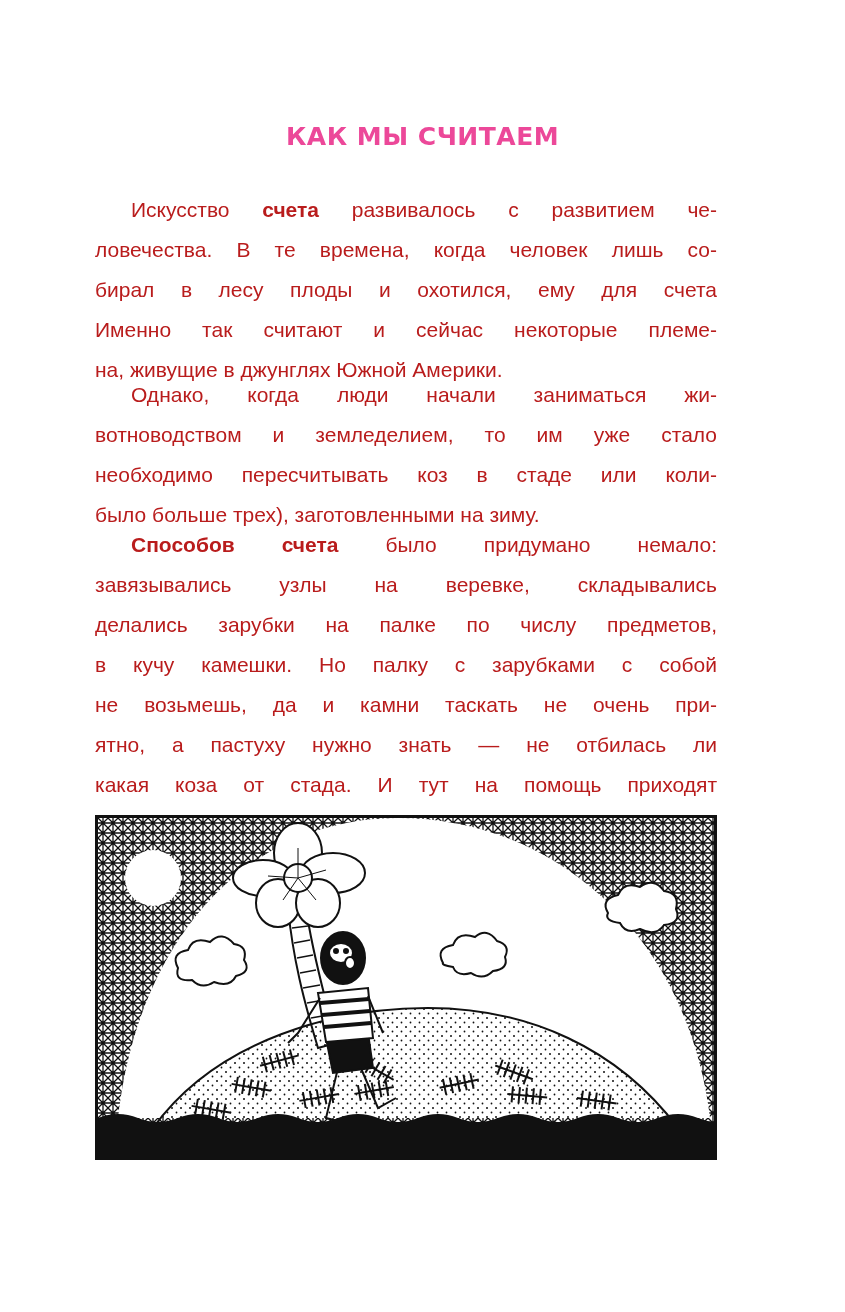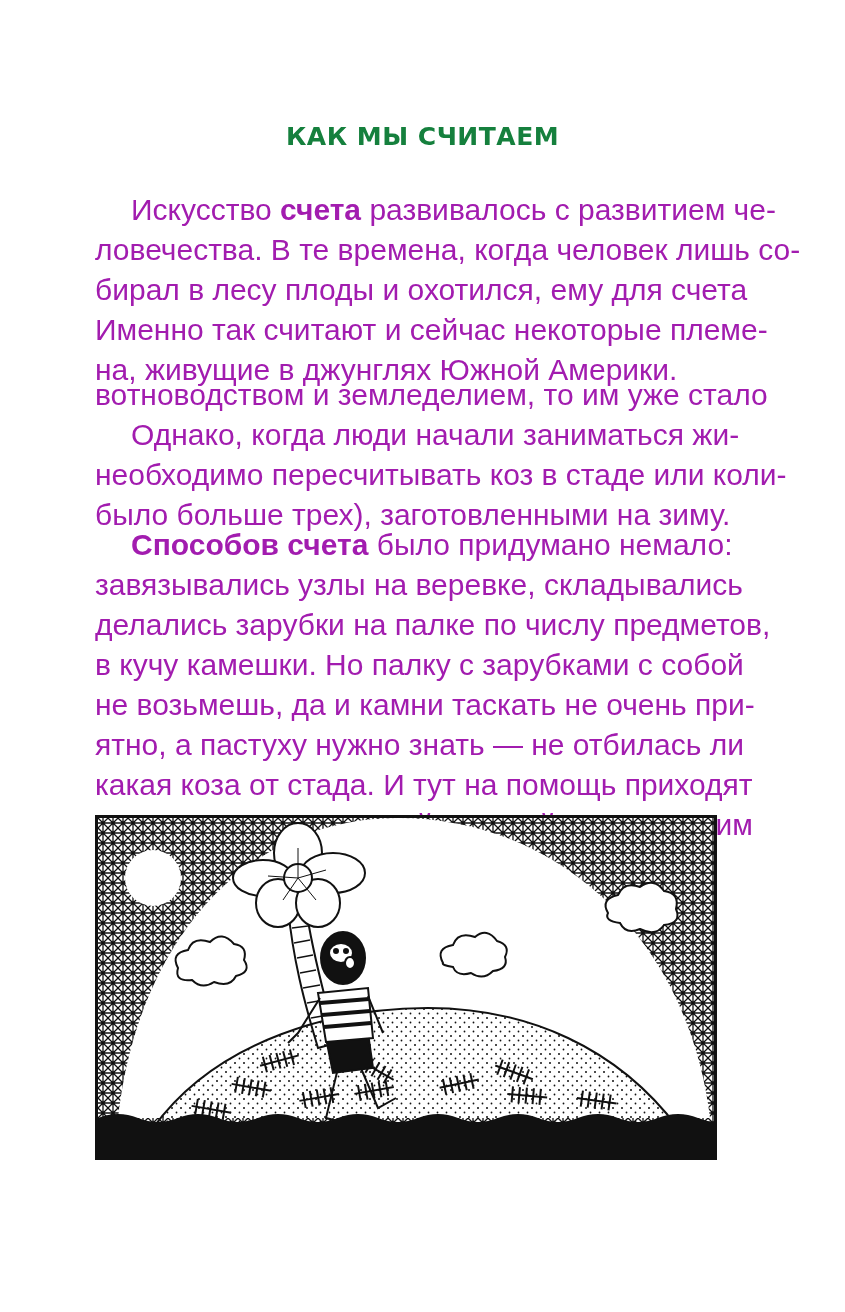--- a/index.html
+++ b/index.html
@@ -1,23 +1,23 @@
 <!DOCTYPE html>
 <html><head>
 <meta charset="utf-8">
 <style>
   html, body { margin: 0; padding: 0; background: #ffffff; }
   body { width: 845px; height: 1312px; position: relative; overflow: hidden; color: #1a1a1a; }
   .title {
     position: absolute; left: 0; right: 0; top: 122px; text-align: center;
-    font-family: "DejaVu Sans", sans-serif; font-weight: bold; font-size: 25px; letter-spacing: 0.5px; color: #15803d;
+    font-family: "DejaVu Sans", sans-serif; font-weight: bold; font-size: 25px; letter-spacing: 0.5px; color: #ec4899;
   }
   .text {
     position: absolute; left: 95px; width: 622px;
-    font-family: "Liberation Sans", sans-serif; font-size: 30px; line-height: 40px; color: #a21caf;
+    font-family: "Liberation Sans", sans-serif; font-size: 21px; line-height: 40px; color: #b91c1c;
   }
   .line { display: block; white-space: nowrap; text-align: justify; text-align-last: justify; height: 40px; }
   .line.last { text-align-last: left; }
   .line.indent { padding-left: 36px; }
   b { font-weight: bold; }
   .illus {
     position: absolute; left: 95px; top: 815px; width: 622px; height: 345px;
     border: 3px solid #111; box-sizing: border-box; overflow: hidden; background: #fff;
   }
 </style>
@@ -28,22 +28,22 @@
 
 <div class="text" style="top:190px;">
   <span class="line indent"><span>Искусство </span><b>счета</b><span> развивалось с развитием че-</span></span>
   <span class="line">ловечества. В те времена, когда человек лишь со-</span>
   <span class="line">бирал в лесу плоды и  охотился, ему для счета</span>
   <span class="line">Именно так считают и  сейчас некоторые племе-</span>
   <span class="line last">на, живущие в джунглях Южной Америки.</span>
 </div>
 
 <div class="text" style="top:375px;">
+  <span class="line indent">Однако, когда люди начали заниматься жи-</span>
   <span class="line">вотноводством и  земледелием, то им уже стало</span>
-  <span class="line indent">Однако, когда люди начали заниматься жи-</span>
   <span class="line">необходимо пересчитывать коз в стаде или коли-</span>
   <span class="line last">было больше трех), заготовленными на зиму.</span>
 </div>
 
 <div class="text" style="top:525px;">
   <span class="line indent"><span></span><b>Способов счета</b><span> было придумано немало:</span></span>
   <span class="line">завязывались узлы на веревке, складывались</span>
   <span class="line">делались зарубки на палке по числу предметов,</span>
   <span class="line">в кучу камешки. Но палку с зарубками с собой</span>
   <span class="line">не возьмешь, да и  камни таскать не очень при-</span>

